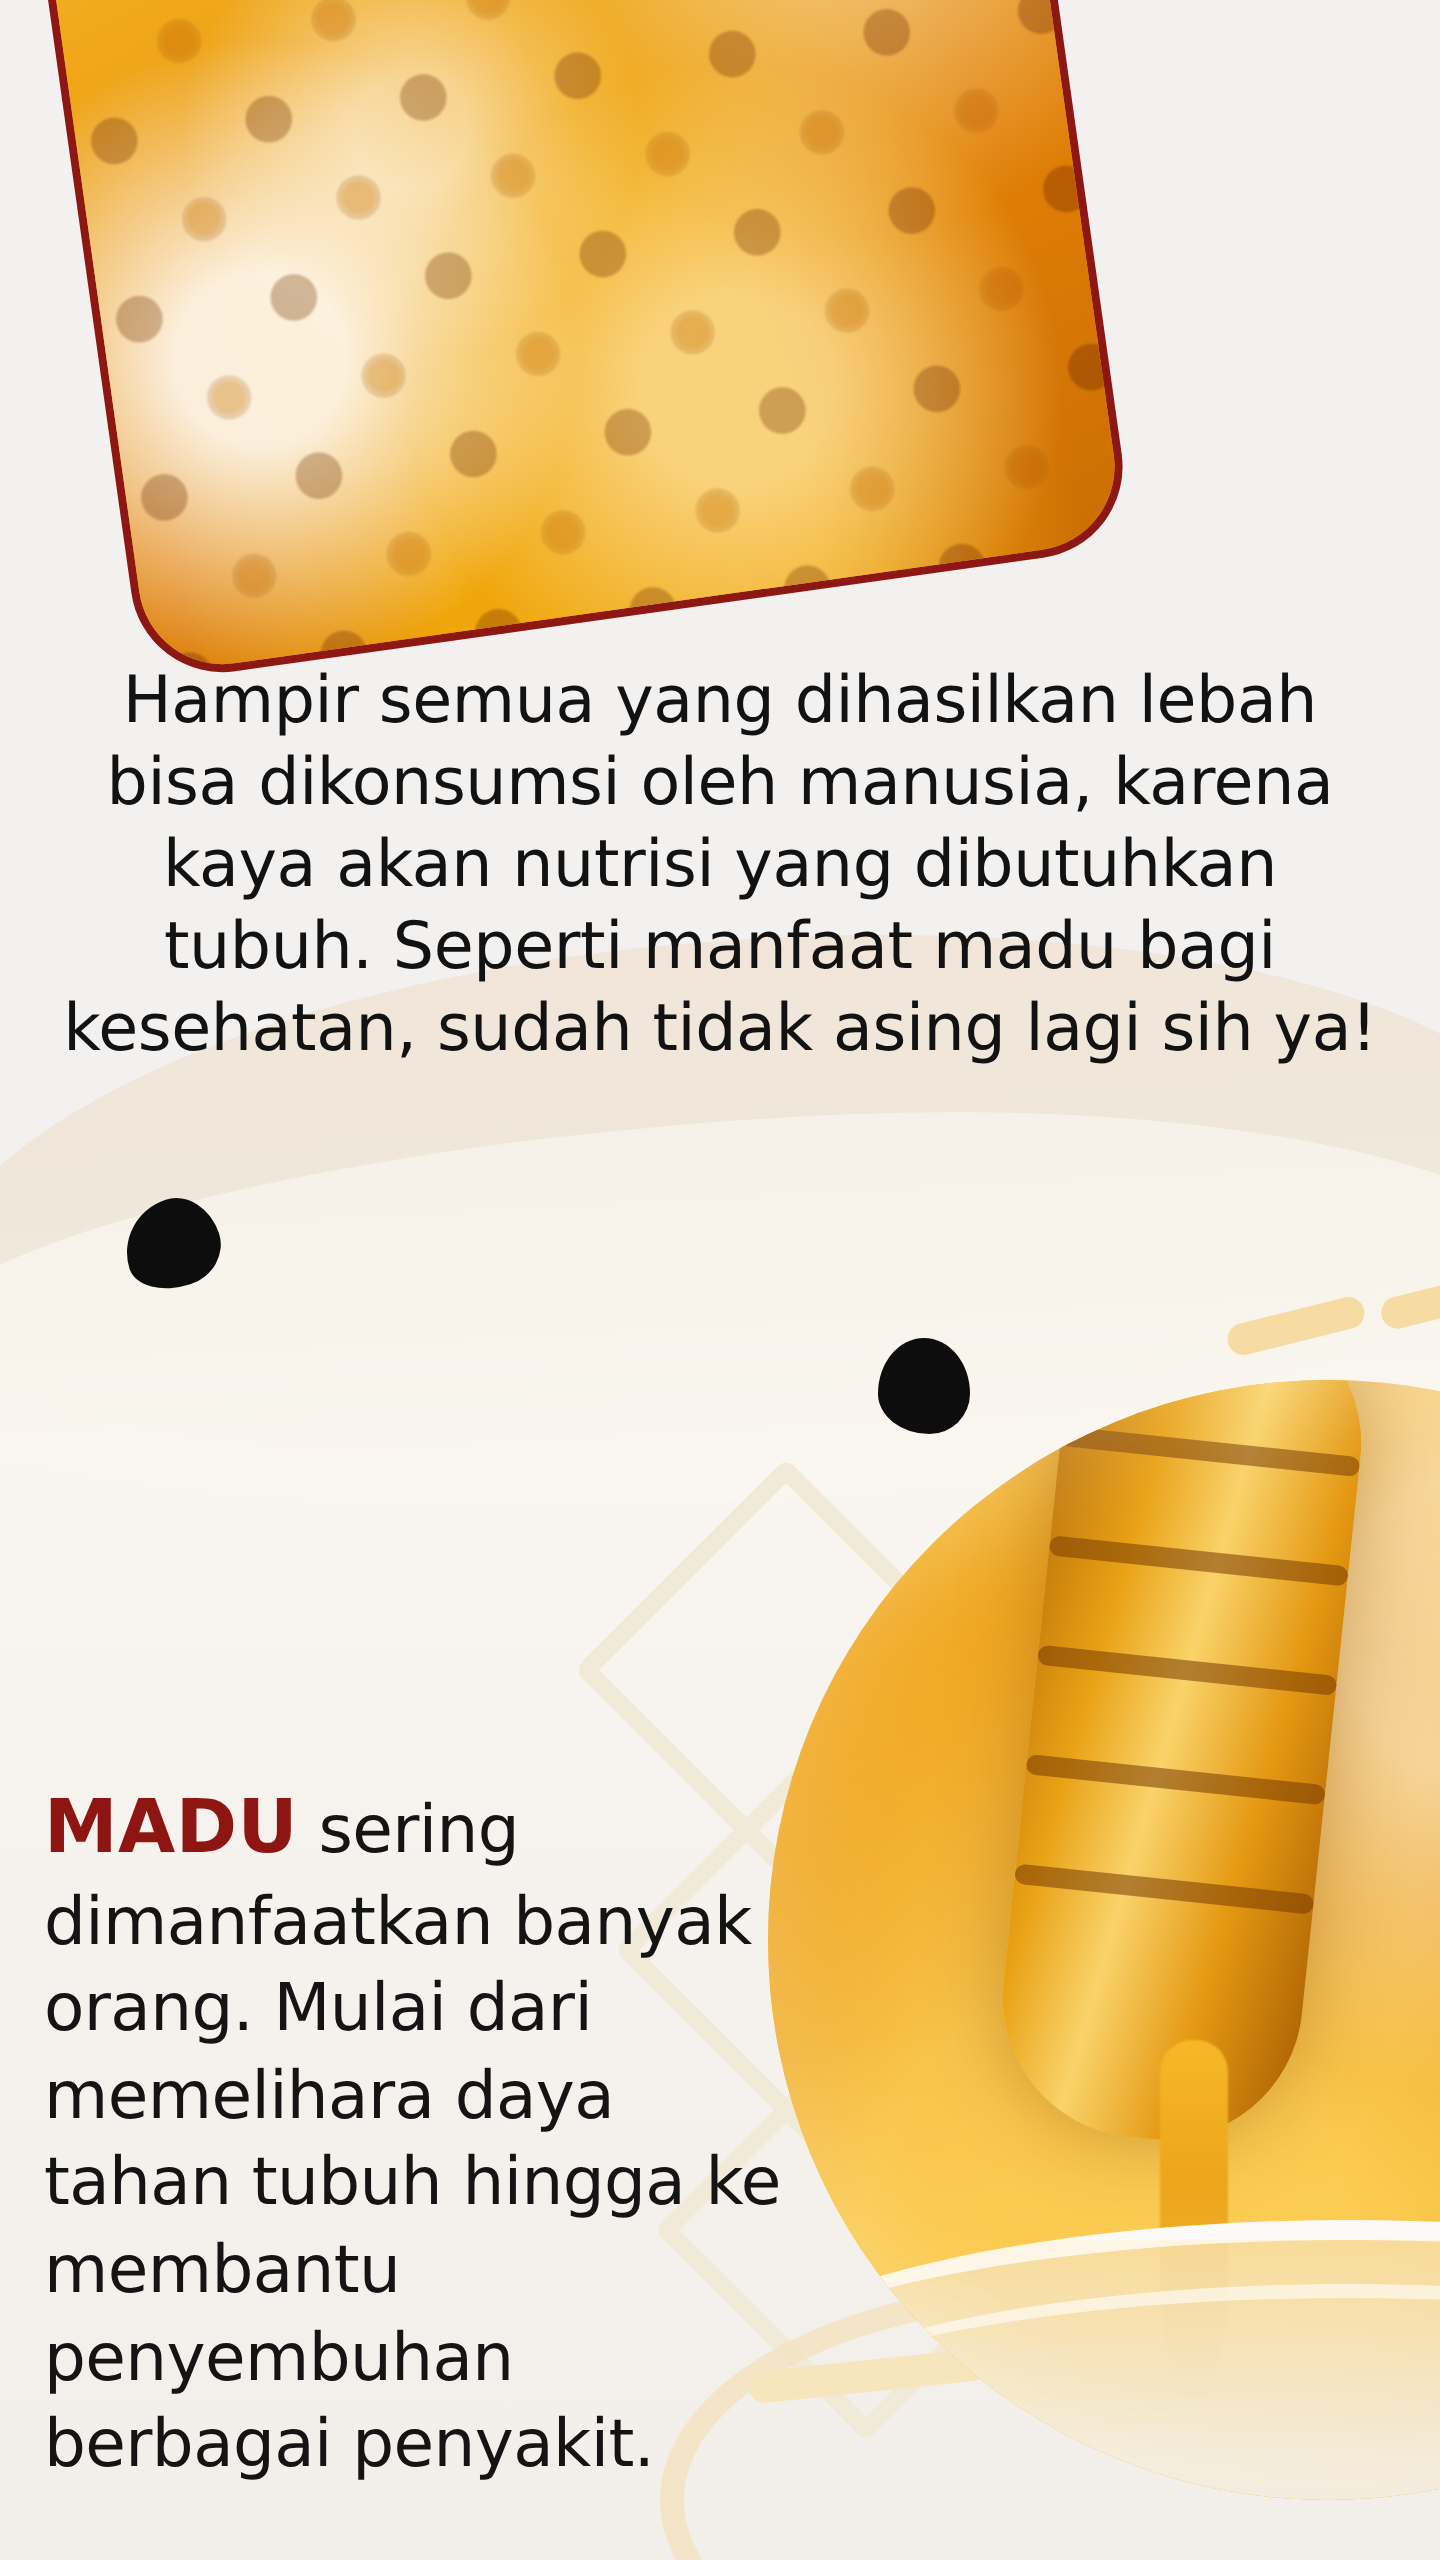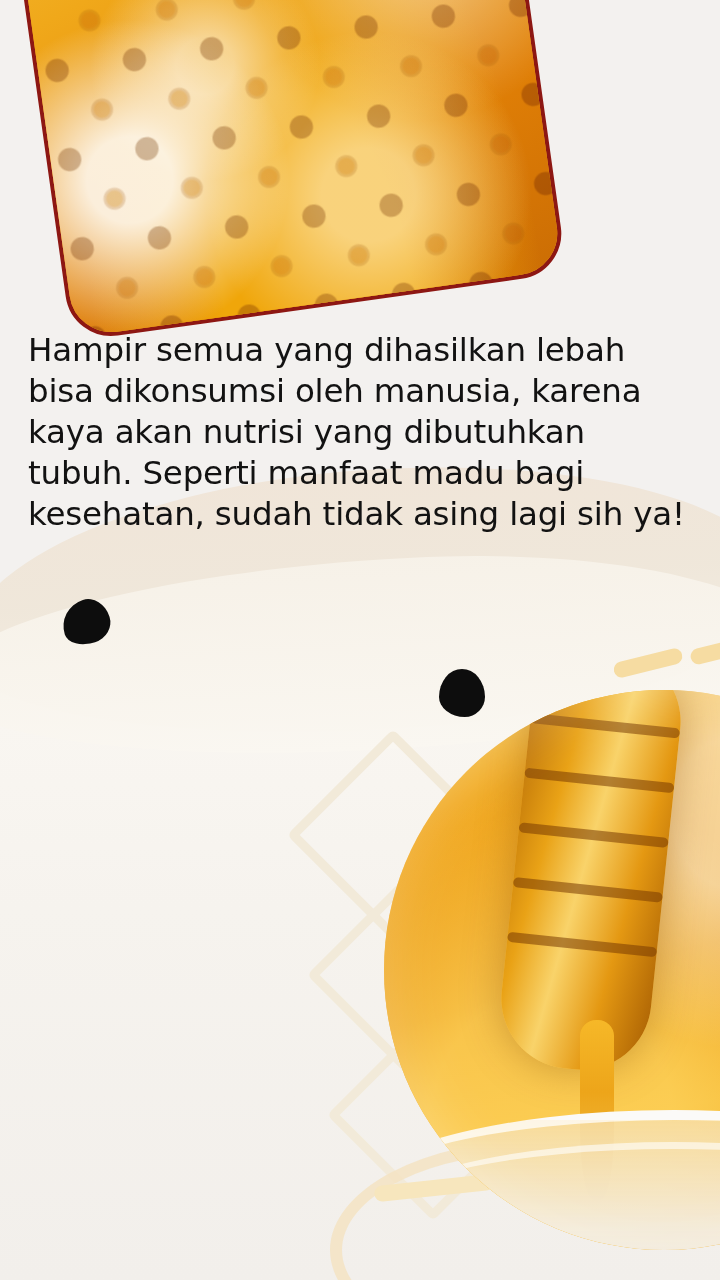--- a/index.html
+++ b/index.html
@@ -84,20 +84,21 @@
   .hc-shine {
     position:absolute; inset:0;
     background:linear-gradient(200deg, rgba(255,255,255,.55) 0%, rgba(255,255,255,0) 38%);
   }
 
   
   .para-top {
     position:absolute;
     left:28px; top:330px;
     width:664px;
+    text-align:center;
     font-size:32.5px;
     line-height:1.26;
     color:#121212;
     letter-spacing:-0.2px;
   }
 
   
   .blob {
     position:absolute;
     background:#0d0d0d;
@@ -262,14 +263,15 @@
         <div class="ring"></div>
         <div class="ring"></div>
       </div>
       <div class="drip"></div>
       <div class="jar-rim"></div>
       <div class="jar-rim2"></div>
       <div class="circle-glow"></div>
     </div>
   </div>
 
+  <p class="para-bottom"><span class="hl">MADU</span><span> sering dimanfaatkan banyak orang. Mulai dari memelihara daya tahan tubuh hingga ke membantu penyembuhan berbagai penyakit.</span></p>
 
 </div>
 
 </body></html>

